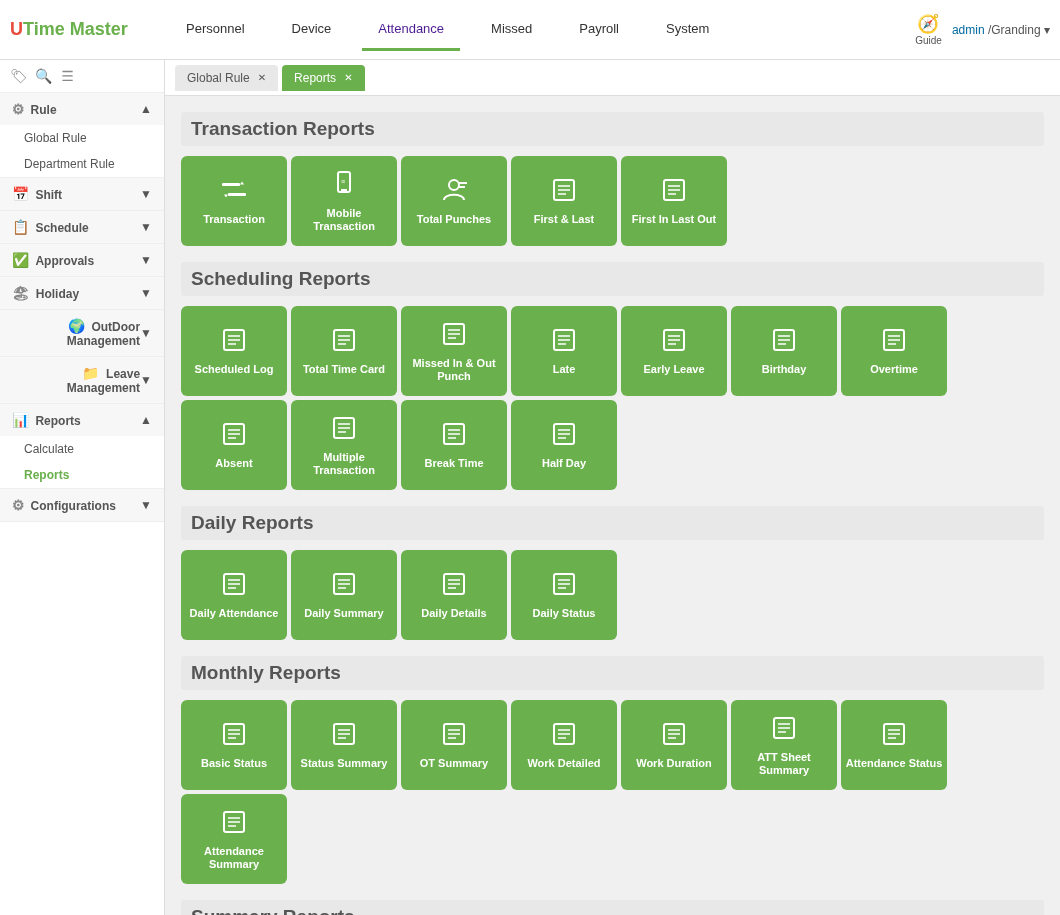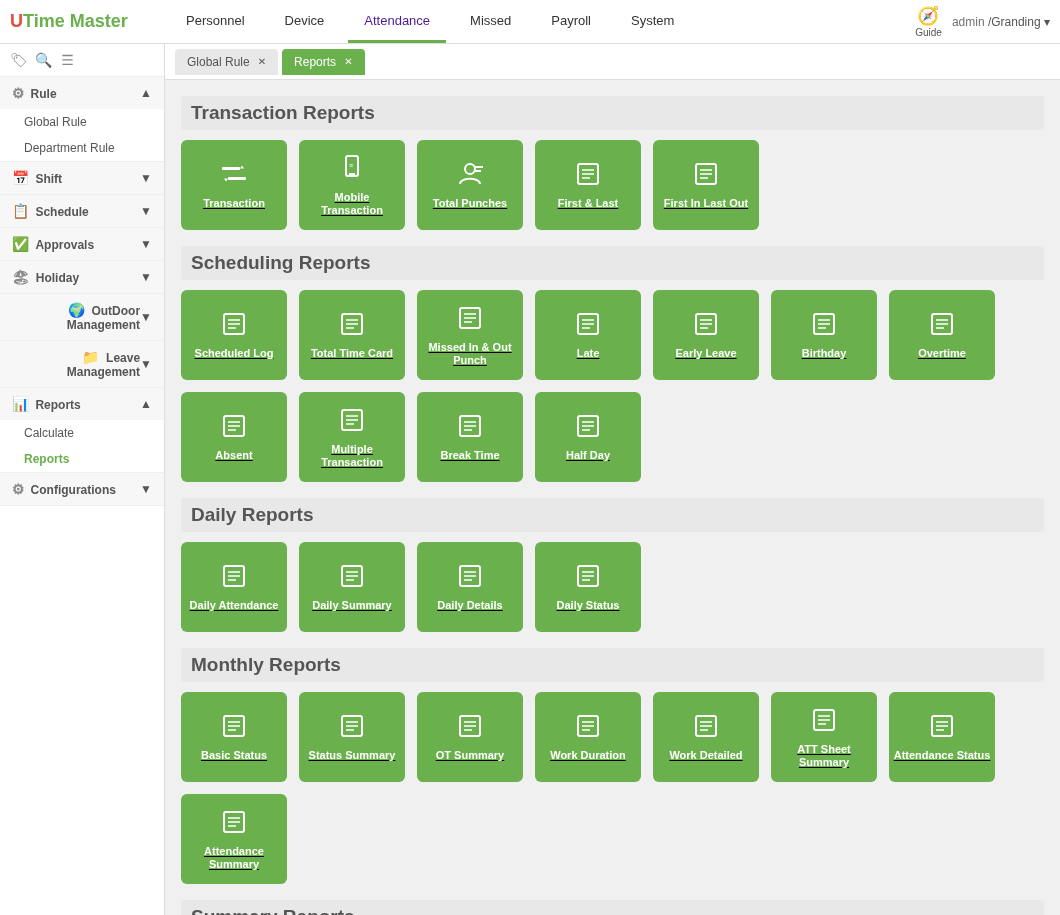--- a/index.html
+++ b/index.html
@@ -1,48 +1,48 @@
 <!DOCTYPE html>
 <html><head>
   <meta charset="utf-8">
   <style>
     * { box-sizing: border-box; margin: 0; padding: 0; }
     body { font-family: Arial, sans-serif; background: #f0f0f0; font-size: 13px; }
 
     
     .top-nav {
       background: #fff;
-      height: 44px;
+      height: 60px;
       display: flex;
       align-items: center;
       border-bottom: 1px solid #ddd;
       padding: 12px 10px;
     }
     .logo {
       display: flex;
       align-items: center;
       margin-right: 20px;
       min-width: 140px;
     }
     .logo-text { color: #6ab04c; font-size: 18px; font-weight: bold; }
     .logo-u { color: #e74c3c; }
-    .nav-links { display: flex; gap: 8px; flex: 1; }
+    .nav-links { display: flex; gap: 15px; flex: 1; }
     .nav-link {
       padding: 12px 16px;
       cursor: pointer;
       color: #333;
       font-size: 13px;
       border-bottom: 3px solid transparent;
     }
     .nav-link.active { color: #4c1d95; border-bottom: 3px solid #6ab04c; }
     .nav-right { display: flex; align-items: center; gap: 10px; margin-left: auto; }
     .guide-btn { display: flex; flex-direction: column; align-items: center; font-size: 10px; color: #555; cursor: pointer; }
     .guide-icon { font-size: 18px; }
     .user-info { font-size: 12px; color: #555; cursor: pointer; }
-    .user-admin { color: #737373; text-align: center; }
+    .user-admin { color: #0369a1; text-align: center; }
 
     
     .layout { display: flex; height: calc(100vh - 44px); }
     .sidebar {
       width: 165px;
       background: #fff;
       border-right: 1px solid #ddd;
       overflow-y: auto;
       flex-shrink: 0;
     }
@@ -111,23 +111,22 @@
       font-weight: bold;
       color: #555;
       margin-bottom: 10px;
       padding: 6px 10px;
       background: #e8e8e8;
       border-radius: 3px;
     }
     .cards-grid {
       display: flex;
       flex-wrap: wrap;
-      gap: 12px;
+      gap: 4px;
       margin-bottom: 16px;
-      text-decoration: underline;
     }
     .report-card {
       width: 106px;
       height: 90px;
       background: #6ab04c;
       border-radius: 6px;
       display: flex;
       flex-direction: column;
       align-items: center;
       justify-content: center;
@@ -476,30 +475,30 @@
                 </svg></div>
               <div class="card-label">OT Summary</div>
             </div>
             <div class="report-card">
               <div class="card-icon"><svg width="30" height="30" viewBox="0 0 30 30" fill="none">
                   <rect x="5" y="5" width="20" height="20" rx="2" stroke="white" stroke-width="2"></rect>
                   <line x1="9" y1="11" x2="21" y2="11" stroke="white" stroke-width="1.5"></line>
                   <line x1="9" y1="15" x2="21" y2="15" stroke="white" stroke-width="1.5"></line>
                   <line x1="9" y1="19" x2="17" y2="19" stroke="white" stroke-width="1.5"></line>
                 </svg></div>
+              <div class="card-label">Work Detailed</div>
+            </div>
+            <div class="report-card">
+              <div class="card-icon"><svg width="30" height="30" viewBox="0 0 30 30" fill="none">
+                  <rect x="5" y="5" width="20" height="20" rx="2" stroke="white" stroke-width="2"></rect>
+                  <line x1="9" y1="11" x2="21" y2="11" stroke="white" stroke-width="1.5"></line>
+                  <line x1="9" y1="15" x2="21" y2="15" stroke="white" stroke-width="1.5"></line>
+                  <line x1="9" y1="19" x2="17" y2="19" stroke="white" stroke-width="1.5"></line>
+                </svg></div>
               <div class="card-label">Work Duration</div>
-            </div>
-            <div class="report-card">
-              <div class="card-icon"><svg width="30" height="30" viewBox="0 0 30 30" fill="none">
-                  <rect x="5" y="5" width="20" height="20" rx="2" stroke="white" stroke-width="2"></rect>
-                  <line x1="9" y1="11" x2="21" y2="11" stroke="white" stroke-width="1.5"></line>
-                  <line x1="9" y1="15" x2="21" y2="15" stroke="white" stroke-width="1.5"></line>
-                  <line x1="9" y1="19" x2="17" y2="19" stroke="white" stroke-width="1.5"></line>
-                </svg></div>
-              <div class="card-label">Work Detailed</div>
             </div>
             <div class="report-card">
               <div class="card-icon"><svg width="30" height="30" viewBox="0 0 30 30" fill="none">
                   <rect x="5" y="5" width="20" height="20" rx="2" stroke="white" stroke-width="2"></rect>
                   <line x1="9" y1="11" x2="21" y2="11" stroke="white" stroke-width="1.5"></line>
                   <line x1="9" y1="15" x2="21" y2="15" stroke="white" stroke-width="1.5"></line>
                   <line x1="9" y1="19" x2="17" y2="19" stroke="white" stroke-width="1.5"></line>
                 </svg></div>
               <div class="card-label">ATT Sheet Summary</div>
             </div>

